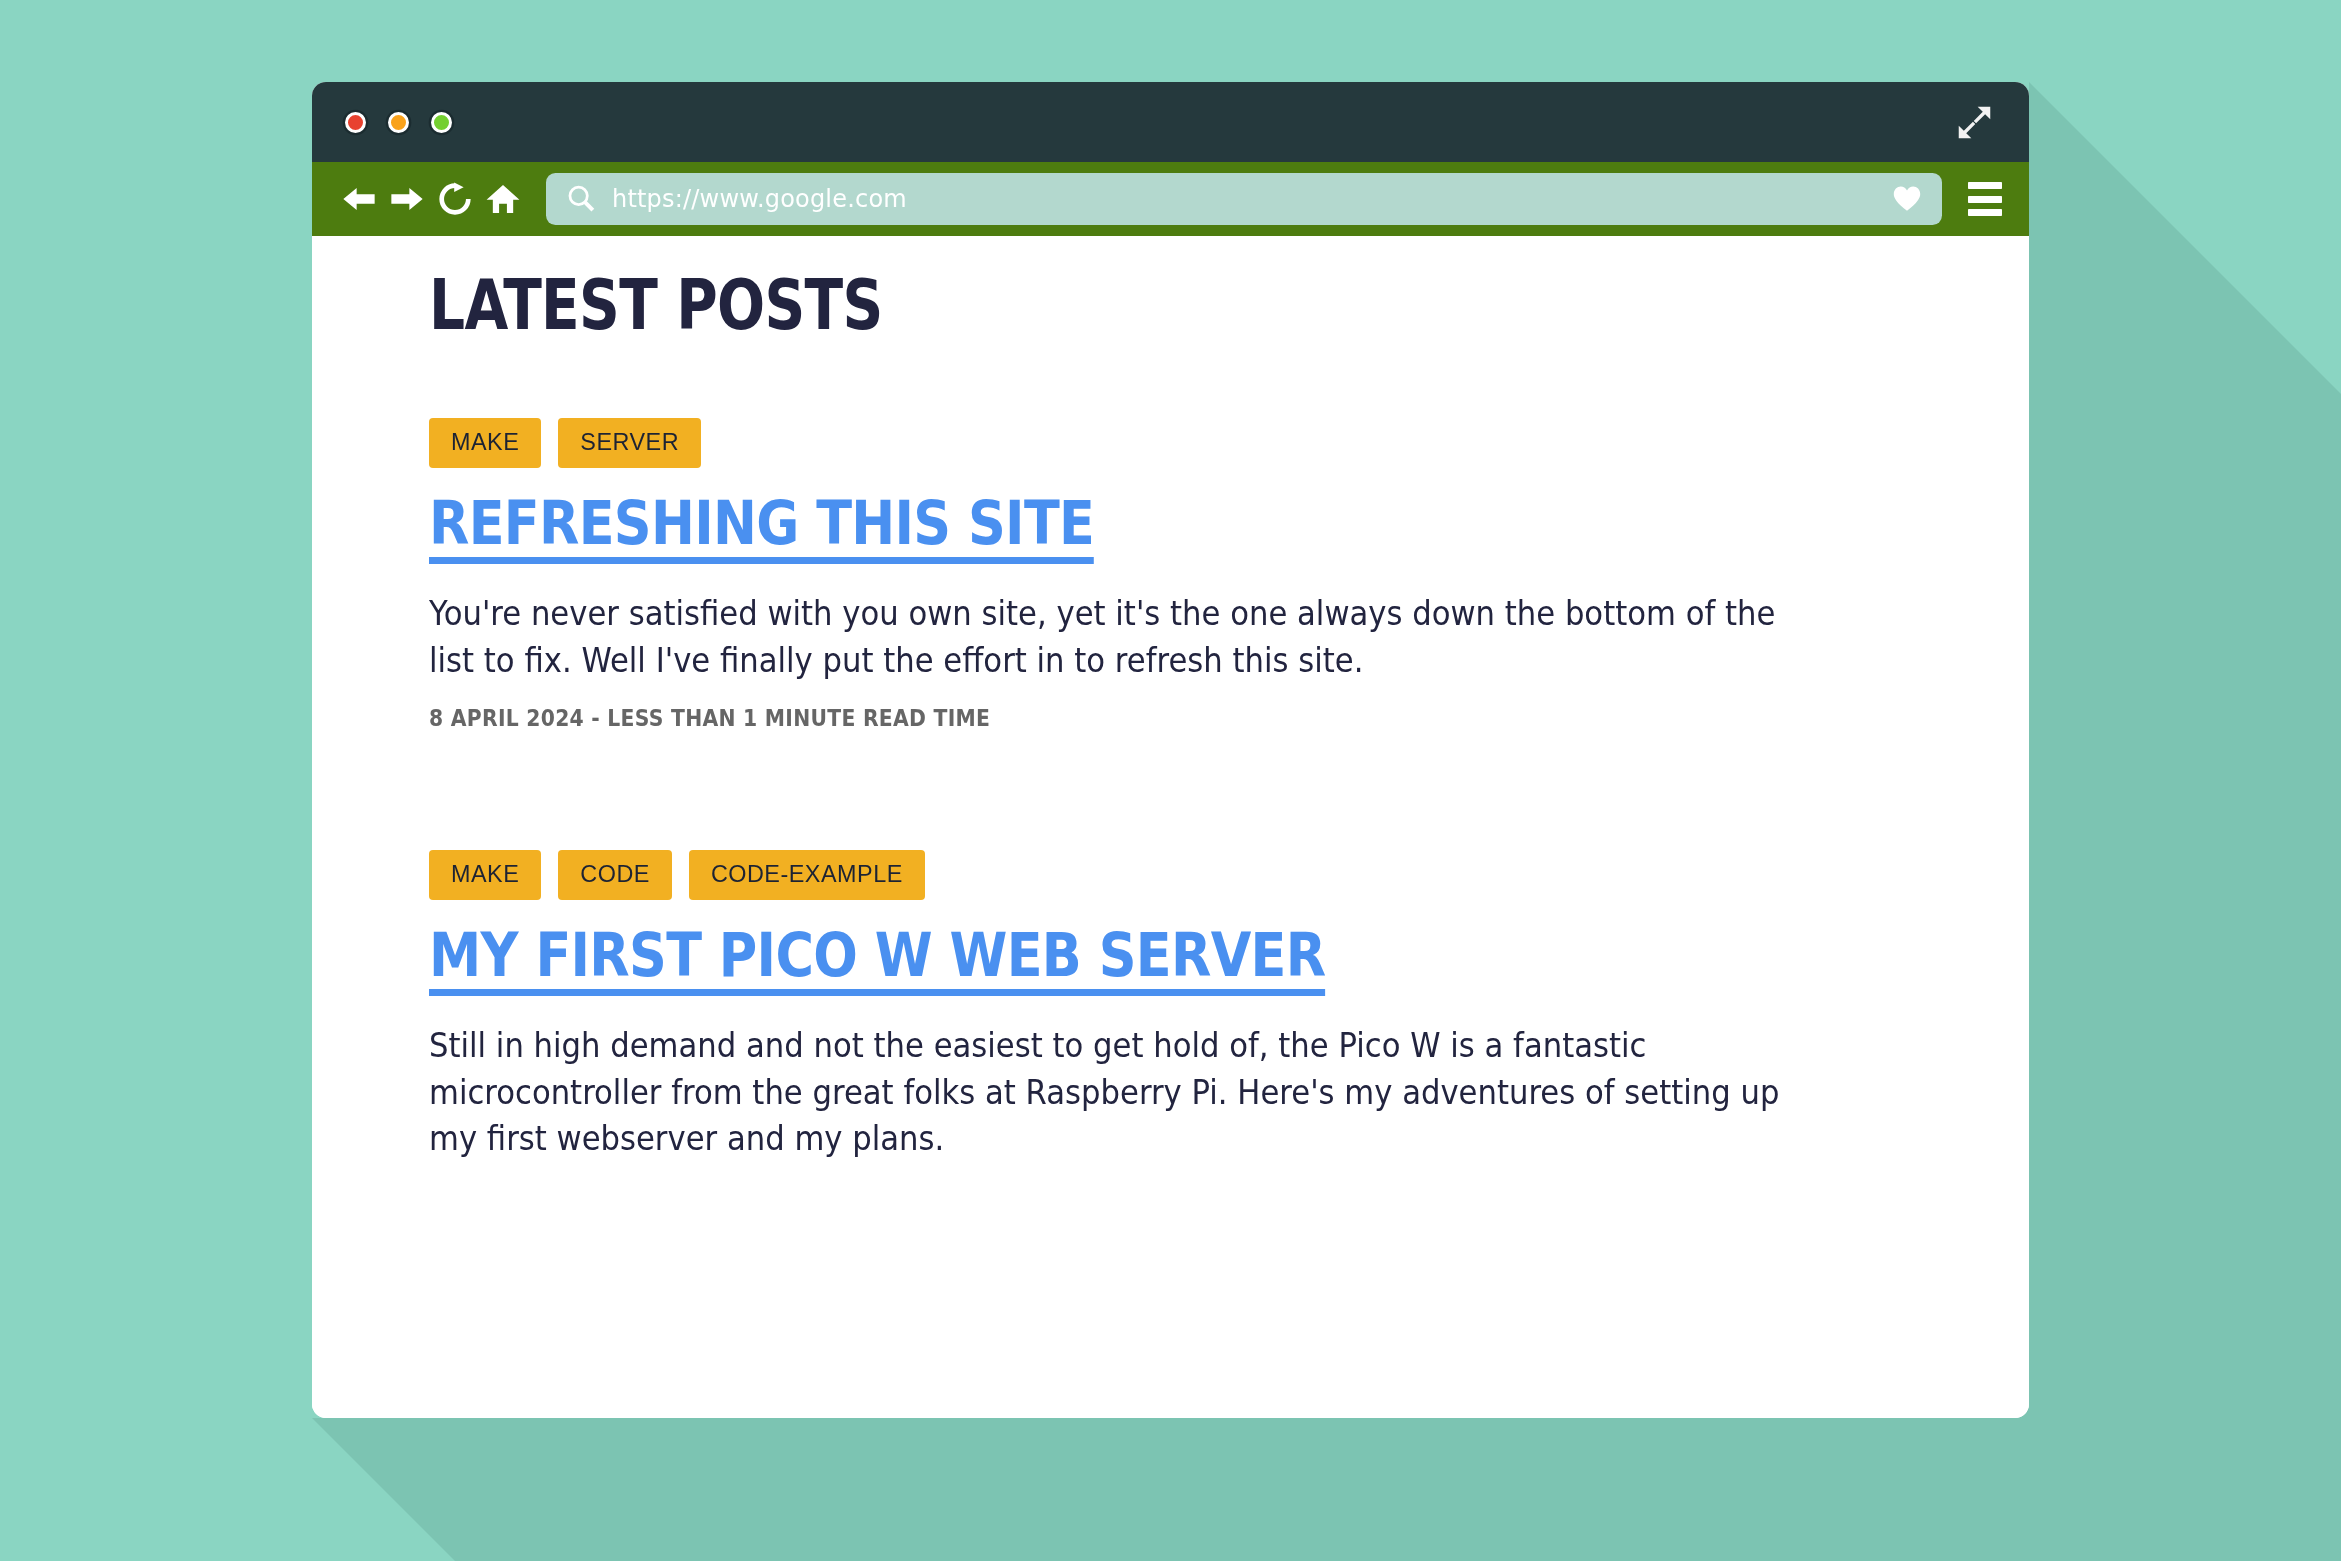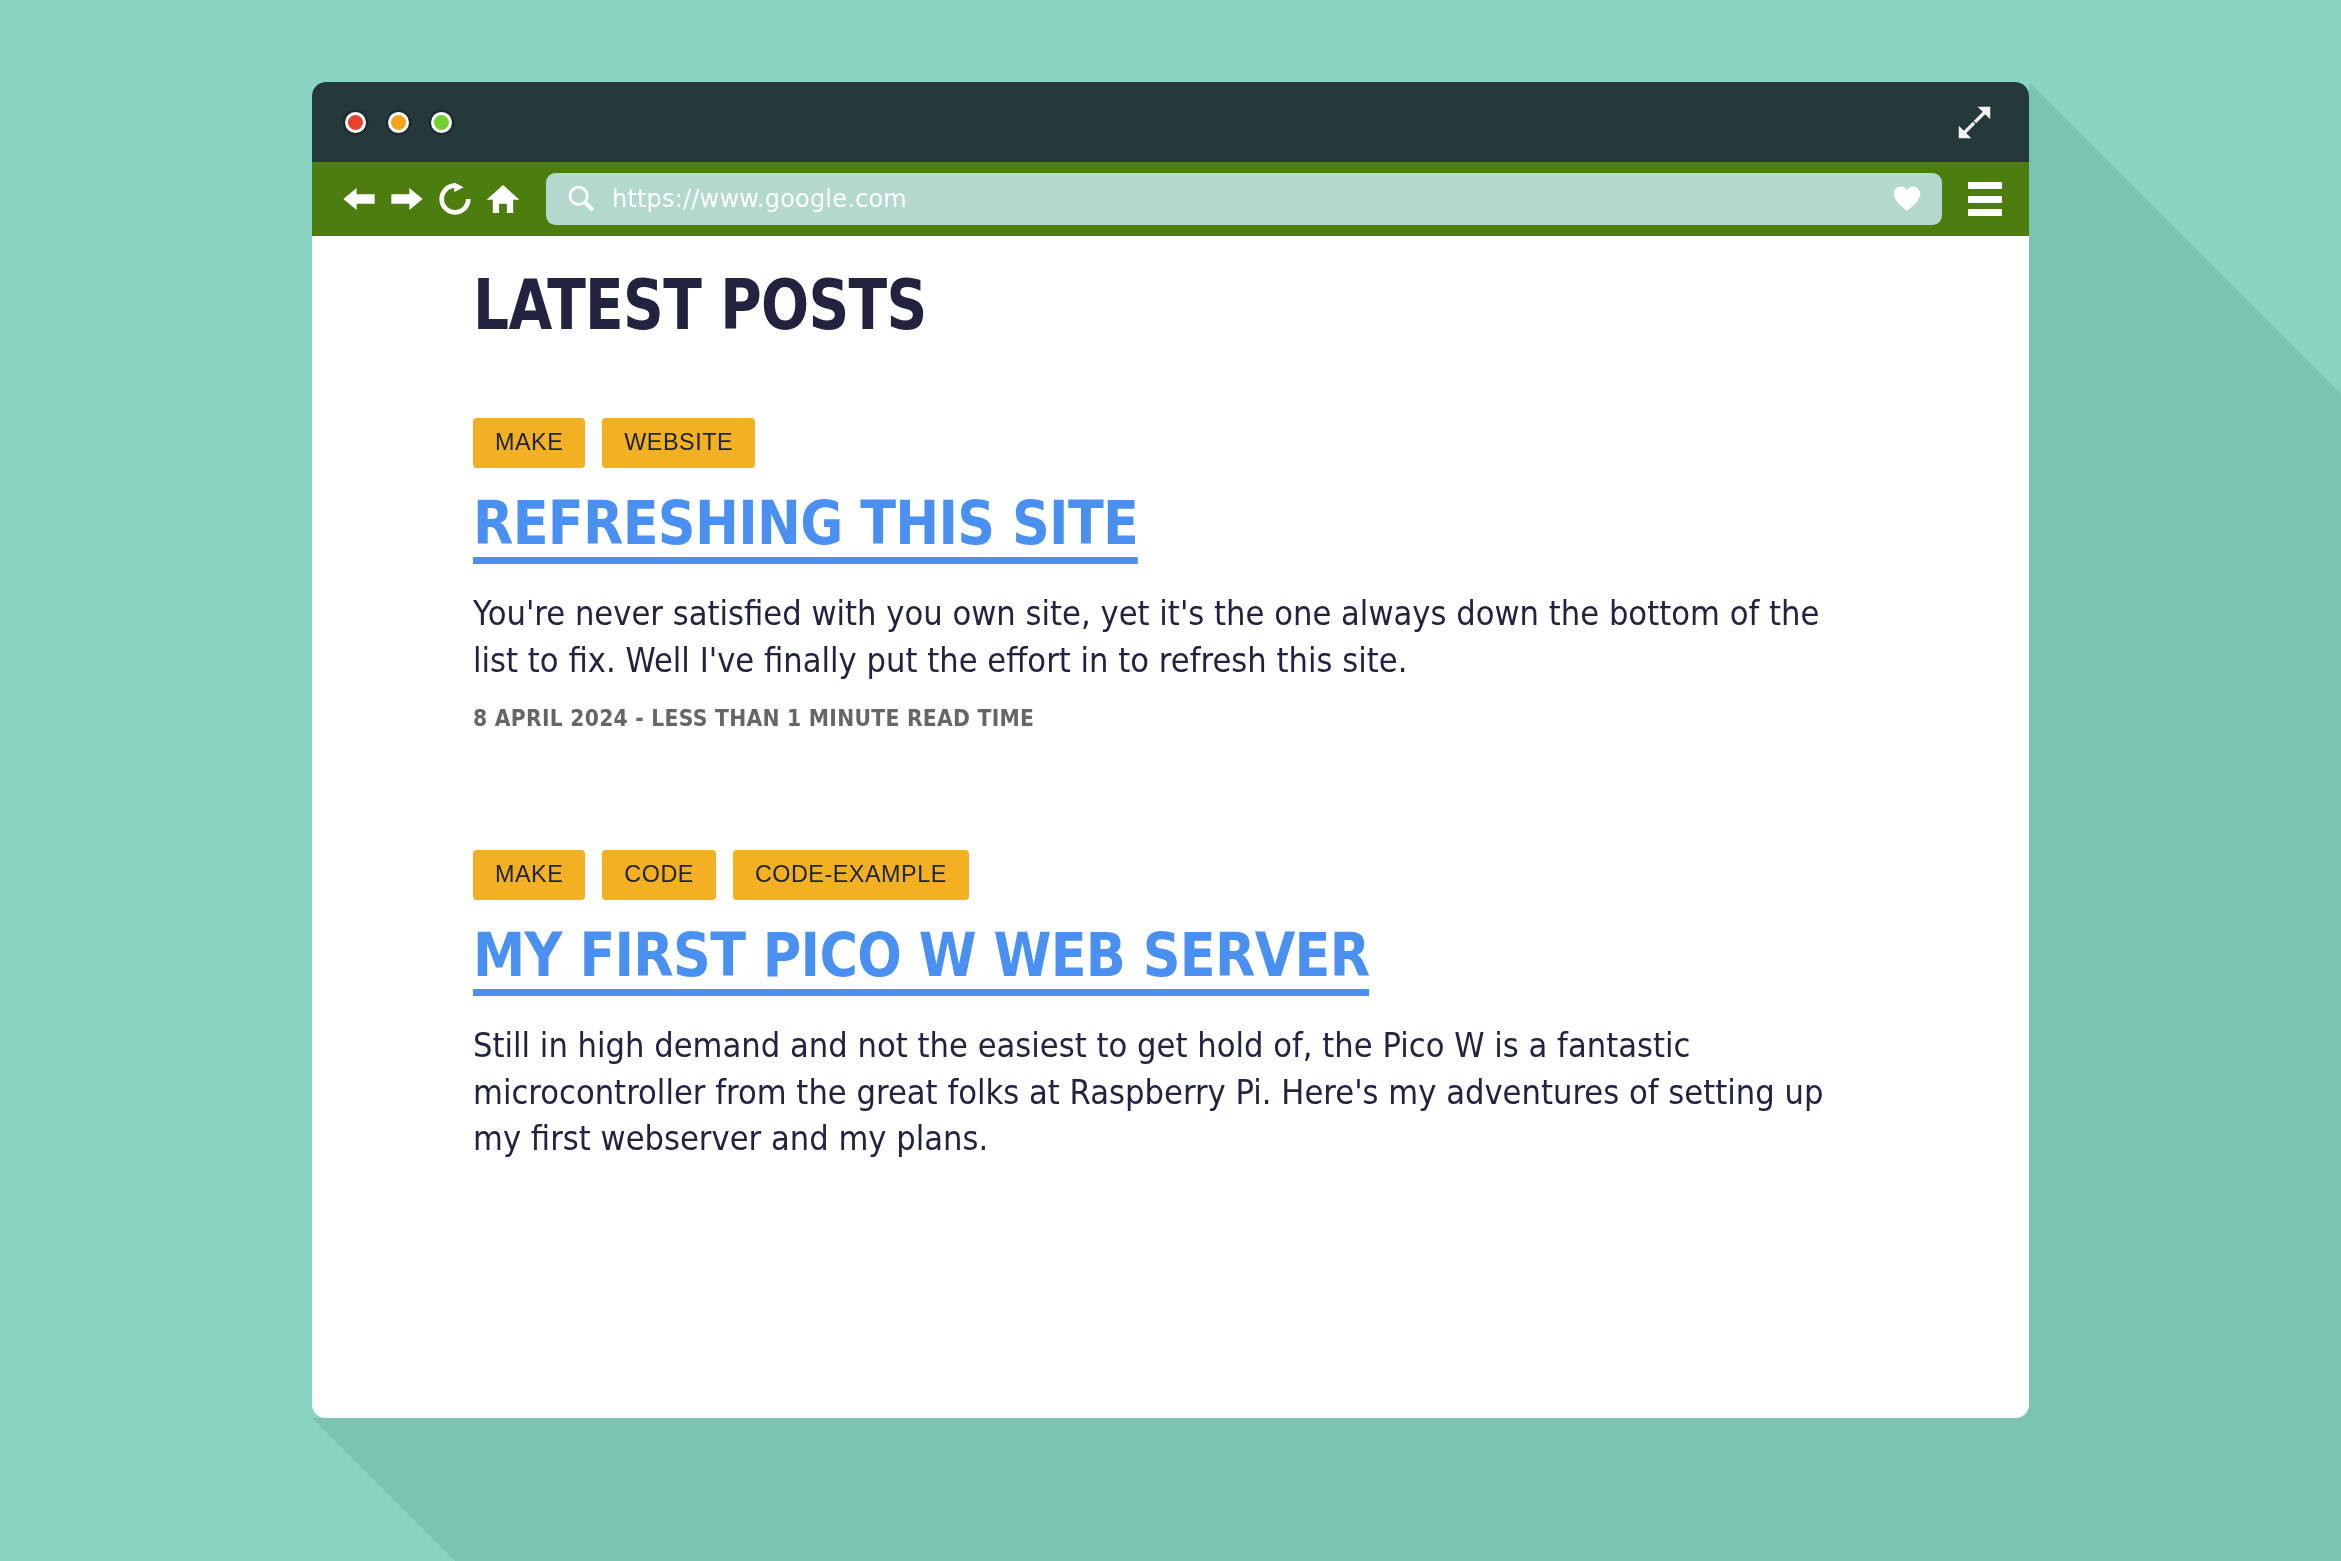--- a/index.html
+++ b/index.html
@@ -147,21 +147,20 @@
     background: #ffffff;
     border-radius: 0.8px;
   }
 
   
   .viewport {
     background: #ffffff;
     height: calc(1336px - 80px - 74px);
     overflow: hidden;
     padding: 0 0 0 0;
-    margin-left: 44px;
   }
   .page {
     padding: 0 62px 0 117px;
   }
 
   .page-title {
     font-family: "DejaVu Sans", sans-serif;
     font-weight: 700;
     font-size: 69px;
     line-height: 1.0;
@@ -306,21 +305,21 @@
   </div>
 
   <div class="viewport">
     <div class="page">
 
       <h1 class="page-title">LATEST POSTS</h1>
 
       <div class="post">
         <div class="tags">
           <span class="tag">MAKE</span>
-          <span class="tag">WEBSITE</span>
+          <span class="tag">SERVER</span>
         </div>
         <a class="post-title" href="#">REFRESHING THIS SITE</a>
         <p class="post-excerpt">You're never satisfied with you own site, yet it's the one always down the bottom of the list to fix. Well I've finally put the effort in to refresh this site.</p>
         <div class="post-meta">8 APRIL 2024 - LESS THAN 1 MINUTE READ TIME</div>
       </div>
 
       <div class="post second">
         <div class="tags">
           <span class="tag">MAKE</span>
           <span class="tag">CODE</span>

